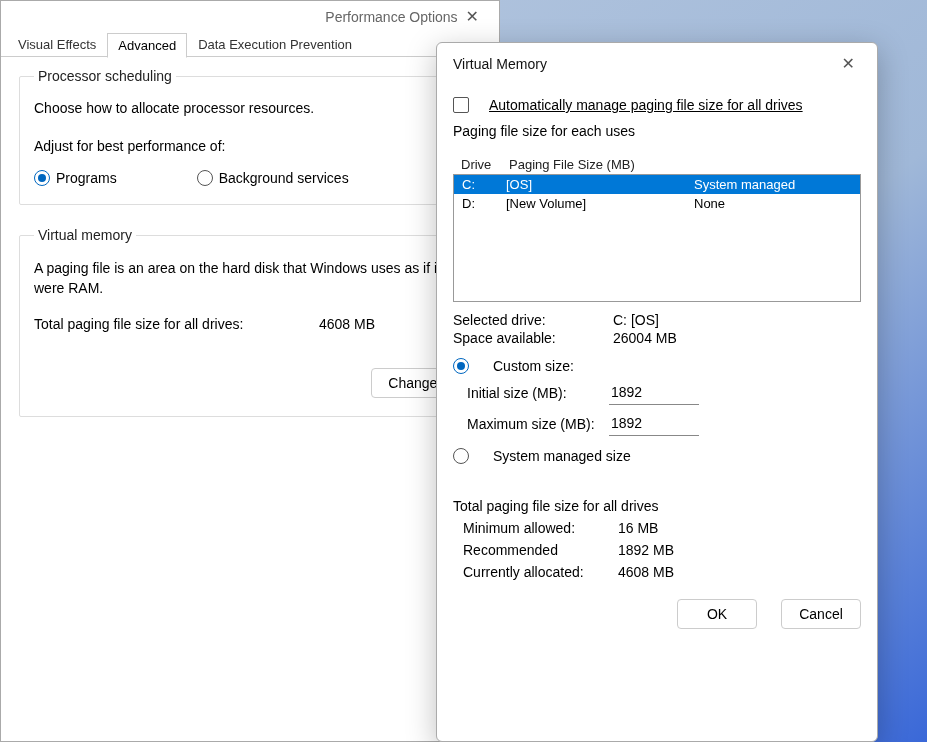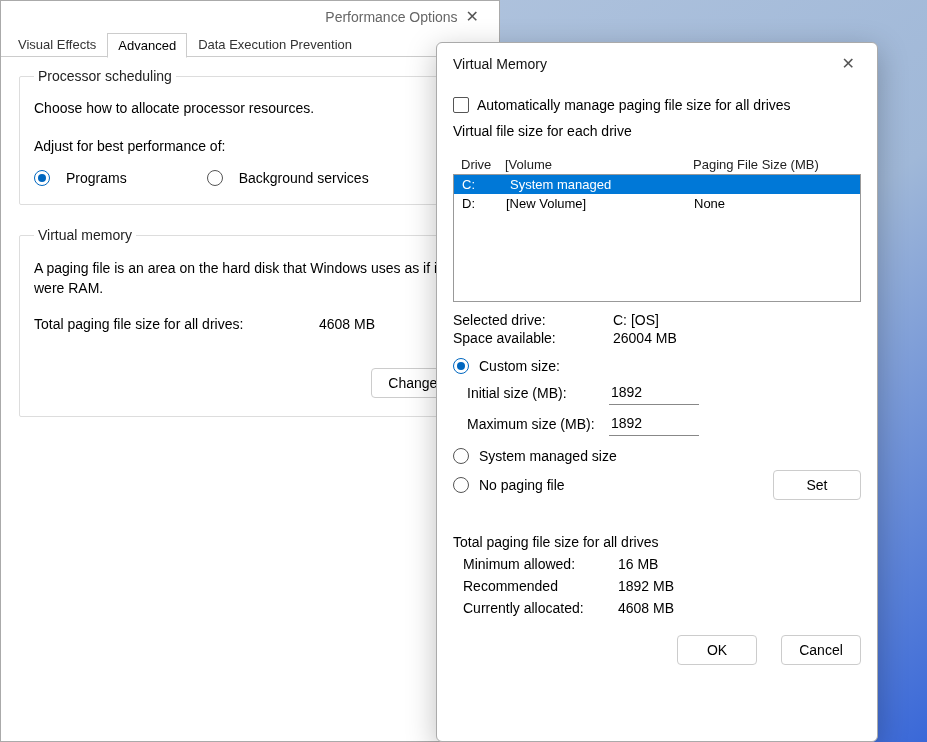--- a/index.html
+++ b/index.html
@@ -90,21 +90,21 @@
       margin-bottom: 16px;
     }
     .radio-row {
       display: flex;
       gap: 80px;
       align-items: center;
     }
     .radio-ctl {
       display: flex;
       align-items: center;
-      gap: 16px;
+      gap: 6px;
       cursor: pointer;
     }
     .radio-circle {
       width: 16px;
       height: 16px;
       border: 1px solid #555;
       border-radius: 50%;
       display: flex;
       align-items: center;
       justify-content: center;
@@ -164,23 +164,24 @@
     .vm-title {
       font-size: 14px;
       color: #111;
     }
     .vm-body {
       padding: 8px 16px 16px 16px;
     }
     .checkbox-row {
       display: flex;
       align-items: flex-end;
-      gap: 8px;
+      gap: 20px;
       margin: 10px 0 10px 0;
       cursor: pointer;
+      text-decoration: underline;
     }
     .checkbox {
       width: 16px;
       height: 16px;
       border: 1px solid #555;
       border-radius: 2px;
       flex-shrink: 0;
     }
     .section-label {
       margin-bottom: 4px;
@@ -212,21 +213,21 @@
     }
     .kv {
       display: flex;
       margin: 2px 0;
     }
     .kv .k { width: 160px; }
     .radio-block {
       margin: 12px 0 4px 0;
       display: flex;
       align-items: center;
-      gap: 10px;
+      gap: 24px;
       cursor: pointer;
     }
     .size-inputs {
       padding-left: 14px;
     }
     .size-row {
       display: flex;
       align-items: center;
       margin: 6px 0;
     }
@@ -319,29 +320,29 @@
   <div class="vm-titlebar">
     <span class="vm-title">Virtual Memory</span>
     <span class="close-x">✕</span>
   </div>
   <div class="vm-body">
     <div class="checkbox-row">
       <span class="checkbox"></span>
       <span>Automatically manage paging file size for all drives</span>
     </div>
 
-    <div class="section-label">Virtual file size for each drive</div>
+    <div class="section-label">Paging file size for each uses</div>
     <div class="drive-header">
       <span class="col-letter">Drive</span>
-      <span class="col-vol">[Volume</span>
       <span class="col-size">Paging File Size (MB)</span>
     </div>
     <div class="drive-list">
       <div class="drive-row selected">
         <span class="col-letter">C:</span>
+        <span class="col-vol">[OS]</span>
         <span class="col-size">System managed</span>
       </div>
       <div class="drive-row">
         <span class="col-letter">D:</span>
         <span class="col-vol">[New Volume]</span>
         <span class="col-size">None</span>
       </div>
     </div>
 
     <div class="spacer-top"></div>
@@ -368,27 +369,20 @@
       <div class="size-row">
         <span class="sl">Maximum size (MB):</span>
         <input class="size-input" value="1892" style="">
       </div>
     </div>
 
     <div class="radio-block">
       <span class="radio-circle"></span>
       <span>System managed size</span>
     </div>
-    <div class="set-row">
-      <div class="radio-block" style="margin:0">
-        <span class="radio-circle"></span>
-        <span>No paging file</span>
-      </div>
-      <button class="win-btn set-btn">Set</button>
-    </div>
 
     <div class="total-section">
       <div class="total-header">Total paging file size for all drives</div>
       <div class="total-kv">
         <span class="tk">Minimum allowed:</span>
         <span>16 MB</span>
       </div>
       <div class="total-kv">
         <span class="tk">Recommended</span>
         <span>1892 MB</span>

